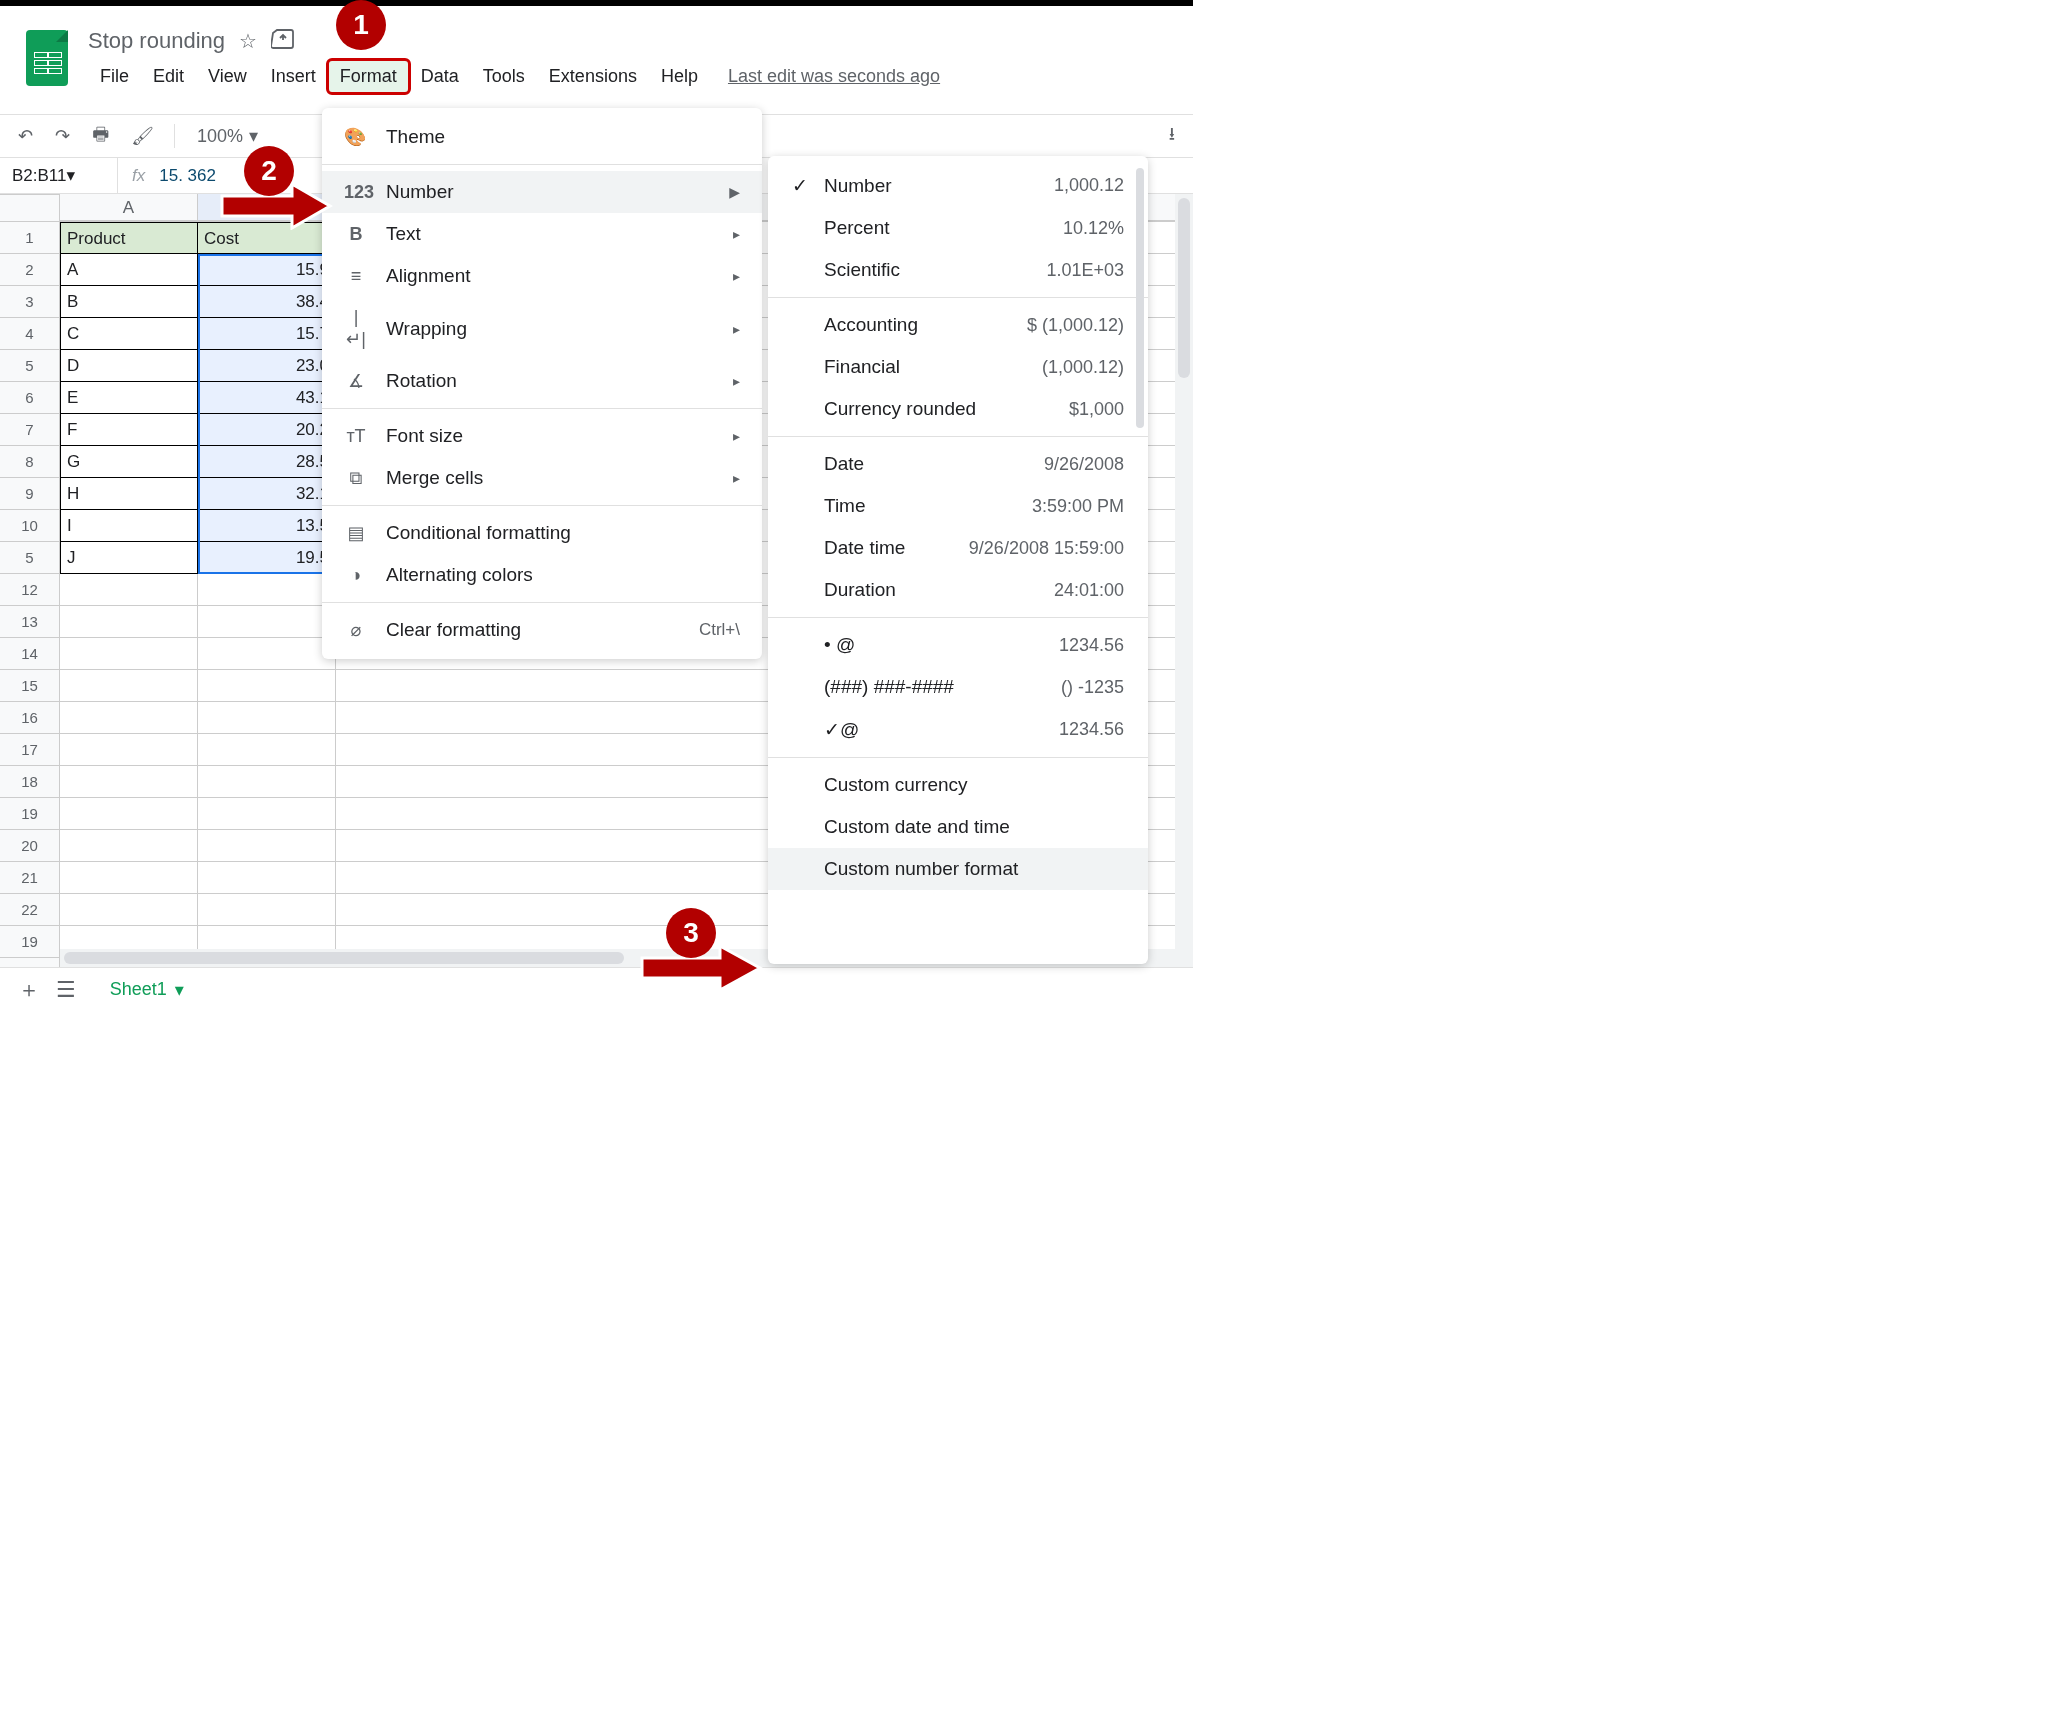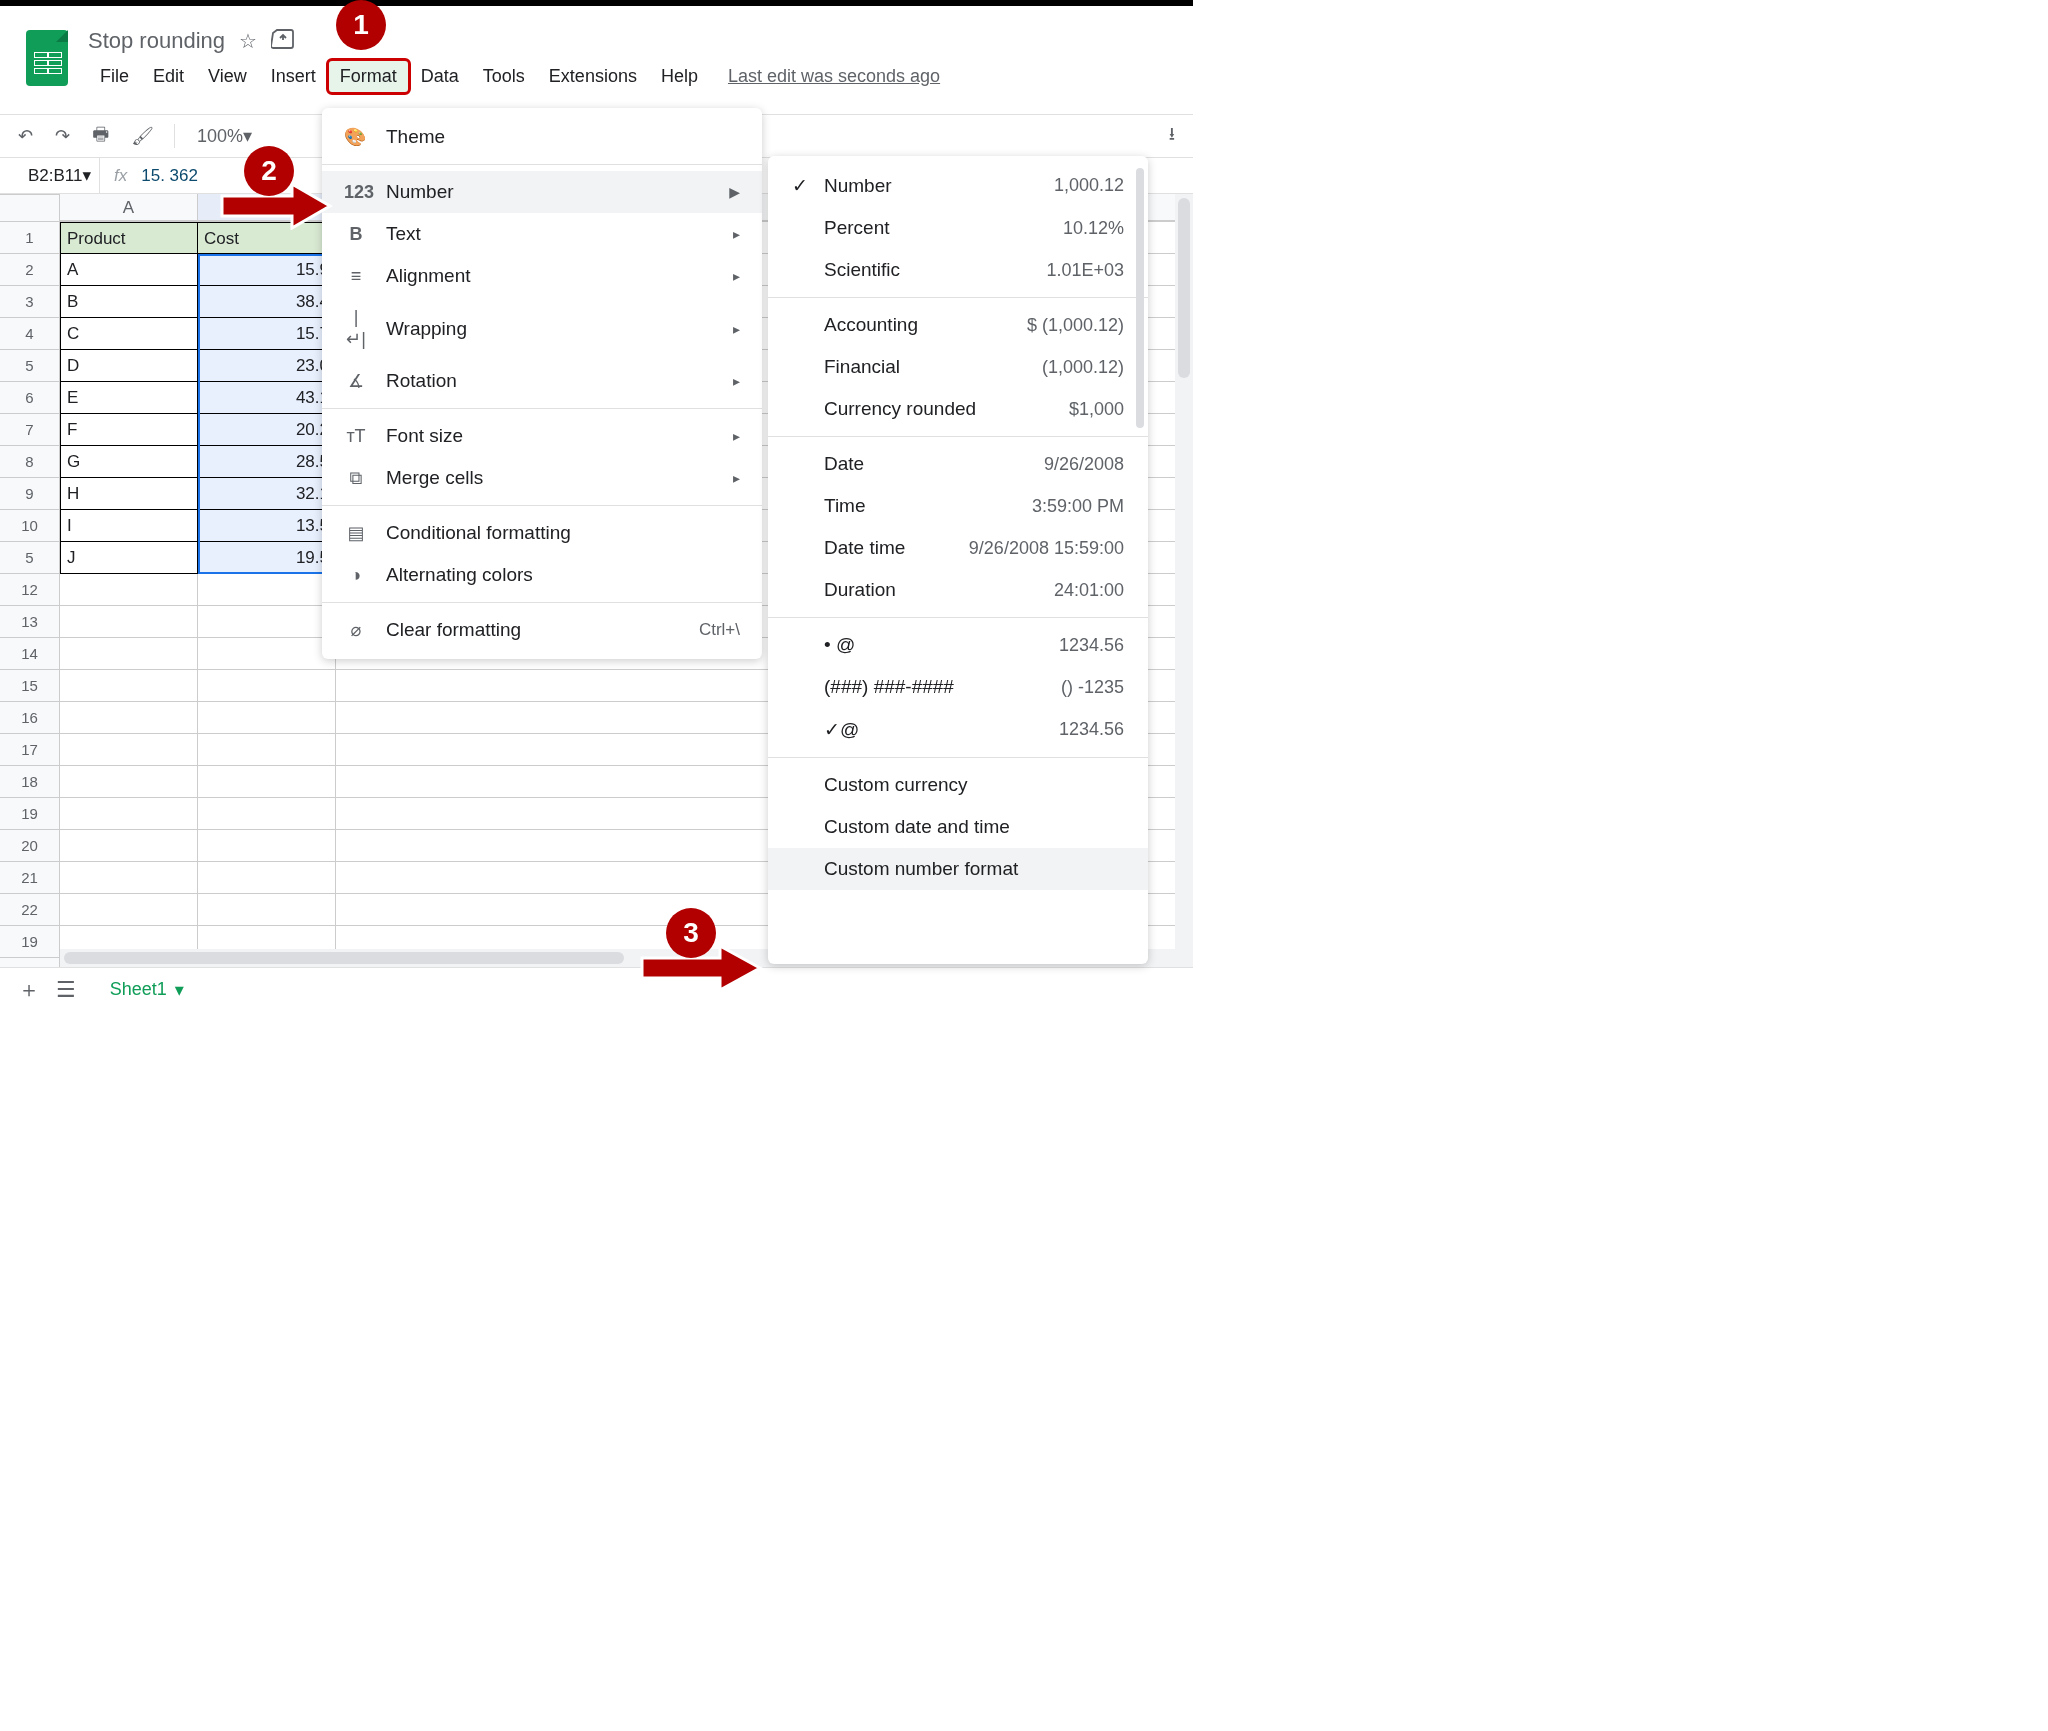--- a/index.html
+++ b/index.html
@@ -15,24 +15,24 @@
   .title-area { margin-left: 20px; }
   .doc-title { font-size: 22px; color:#5f6368; display:flex; align-items:center; gap:14px; padding-top:2px; }
   .star, .drive-add { color:#5f6368; font-size:20px; }
   .menubar { display:flex; gap:0; margin-top:6px; font-size:18px; color:#202124; }
   .menubar .mitem { padding:6px 12px; border-radius:4px; cursor:default; }
   .menubar .mitem.hl { background:#e6f4ea; outline:3px solid #c00; outline-offset:-1px; }
   .last-edit { padding:6px 18px; color:#5f6368; text-decoration:underline; font-size:18px; }
   
   .toolbar { position:absolute; top:114px; left:0; right:0; height:44px; border-top:1px solid #e0e0e0; border-bottom:1px solid #e0e0e0; display:flex; align-items:center; padding:0 10px; gap:6px; font-size:18px; color:#5f6368; }
   .tbtn { padding:4px 8px; }
-  .zoom { display:flex; align-items:center; margin-left:10px; }
+  .zoom { display:flex; align-items:center; gap:6px; margin-left:10px; }
   
   .fxrow { position:absolute; top:158px; left:0; right:0; height:36px; border-bottom:1px solid #e0e0e0; display:flex; align-items:center; font-size:17px; }
-  .namebox { width:100px; padding-left:12px; color:#202124; border-right:1px solid #e0e0e0; height:100%; display:flex; align-items:center; justify-content:flex-end; padding-right:8px; }
+  .namebox { width:118px; padding-left:12px; color:#202124; border-right:1px solid #e0e0e0; height:100%; display:flex; align-items:center; justify-content:flex-start; padding-right:16px; }
   .fx { font-style:italic; color:#9aa0a6; margin:10px 14px; }
   .fxval { color:#0c4a6e; }
   
   .grid { position:absolute; top:194px; left:0; bottom:44px; right:0; overflow:hidden; }
   .row { display:flex; height:32px; }
   .row.head { background:#f8f9fa; border-bottom:1px solid #ccc; height:28px; font-size:15px; color:#5f6368; }
   .rnum { width:60px; min-width:60px; text-align:center; line-height:32px; font-size:15px; color:#5f6368; border-right:1px solid #ccc; border-bottom:1px solid #ccc; background:#f8f9fa; }
   .row.head .rnum { height:28px; line-height:28px; background:#f8f9fa; }
   .cell { width:138px; min-width:138px; border-right:1px solid #ccc; border-bottom:1px solid #ccc; padding:0 6px; line-height:32px; font-size:17px; overflow:hidden; white-space:nowrap; }
   .cell.head { text-align:center; line-height:28px; background:#f8f9fa; }

